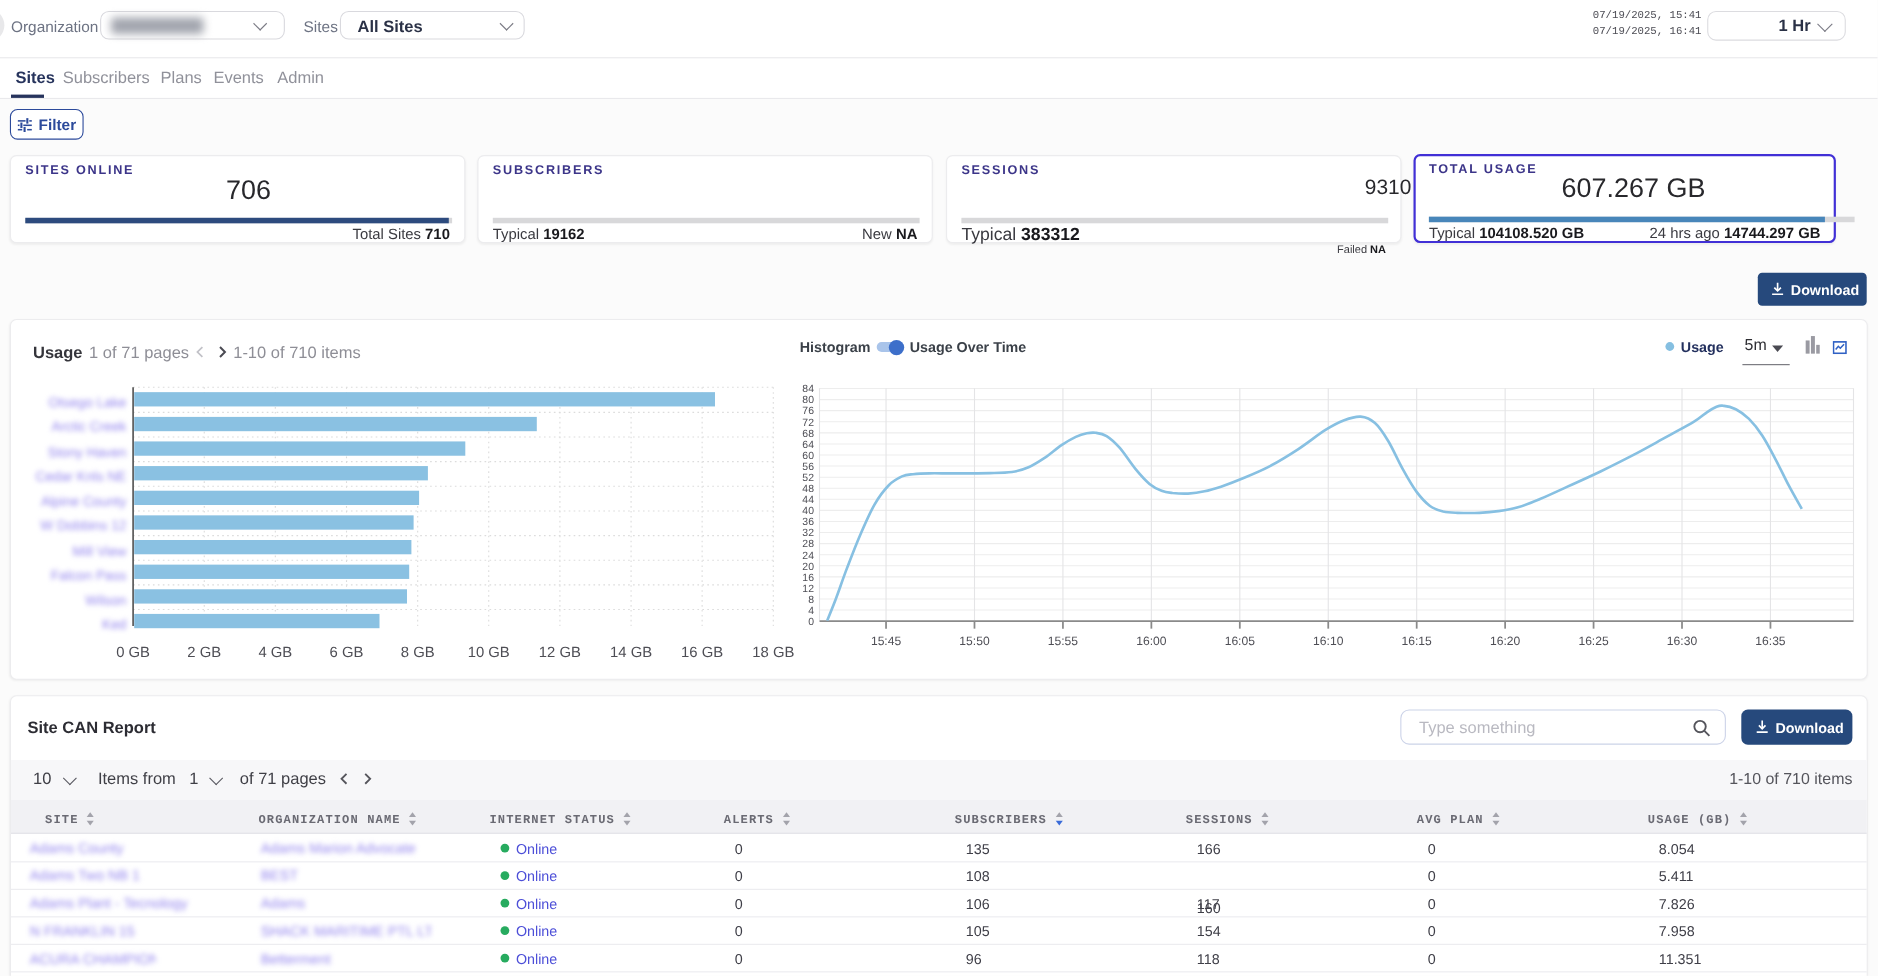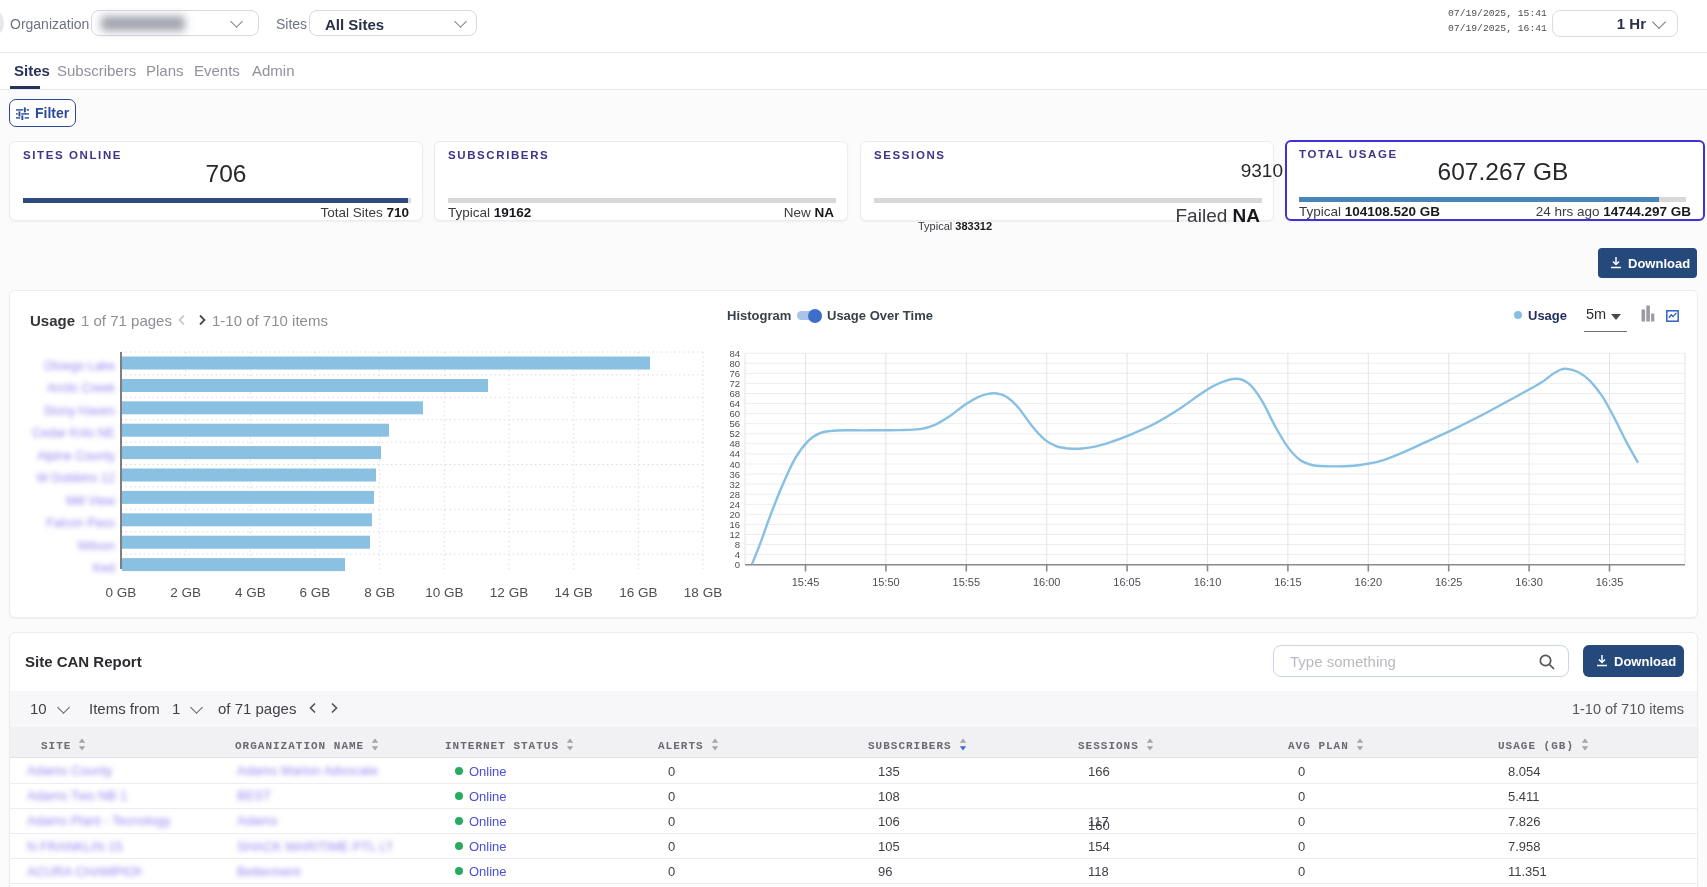--- a/index.html
+++ b/index.html
@@ -70,24 +70,24 @@
 <div class="card abs" style="left:434px;top:141px;width:414px;height:80px;">
   <div class="abs" style="left:13px;top:7px;font-size:11.5px;font-weight:bold;letter-spacing:1.6px;color:#3c3589;">SUBSCRIBERS</div>
   <div class="abs" style="left:13px;top:56px;width:388px;height:5px;background:#d8d8da;"></div>
   <div class="abs" style="left:13px;top:63px;font-size:13.5px;color:#3a3a40;">Typical <b style="color:#19191d;">19162</b></div>
   <div class="abs" style="right:13px;top:63px;font-size:13.5px;color:#3a3a40;">New <b style="color:#19191d;">NA</b></div>
 </div>
 <div class="card abs" style="left:860px;top:141px;width:414px;height:80px;">
   <div class="abs" style="left:13px;top:7px;font-size:11.5px;font-weight:bold;letter-spacing:1.6px;color:#3c3589;">SESSIONS</div>
   <div class="abs" style="left:0;top:18px;left:10px;width:100%;text-align:right;font-size:19px;color:#28282c;">9310</div>
   <div class="abs" style="left:13px;top:56px;width:388px;height:5px;background:#d8d8da;"></div>
-  <div class="abs" style="left:13px;top:78px;font-size:11px;color:#3a3a40;margin-left:44px;">Typical <b style="color:#19191d;">383312</b></div>
-  <div class="abs" style="right:13px;top:63px;font-size:19px;color:#3a3a40;text-align:center;">Failed <b style="color:#19191d;">NA</b></div>
-</div>
-<div class="card abs" style="left:1285px;top:140px;width:420px;height:81px;border:2px solid #4130d6;">
+  <div class="abs" style="left:13px;top:63px;font-size:16px;color:#3a3a40;">Typical <b style="color:#19191d;">383312</b></div>
+  <div class="abs" style="right:13px;top:80px;font-size:10px;color:#3a3a40;text-align:center;">Failed <b style="color:#19191d;">NA</b></div>
+</div>
+<div class="card abs" style="left:1285px;top:140px;width:384px;height:81px;border:2px solid #4130d6;">
   <div class="abs" style="left:12px;top:6px;font-size:11.5px;font-weight:bold;letter-spacing:1.6px;color:#3c3589;">TOTAL USAGE</div>
   <div class="abs" style="left:0;top:16px;left:8px;width:100%;text-align:center;font-size:24.5px;color:#28282c;">607.267 GB</div>
   <div class="abs" style="left:12px;top:55px;width:387px;height:5px;background:#d8d8da;">
       <div style="width:93%;height:5px;background:#4886ba;"></div>
     </div>
   <div class="abs" style="left:12px;top:62px;font-size:13.5px;color:#3a3a40;">Typical <b style="color:#19191d;">104108.520 GB</b></div>
   <div class="abs" style="right:12px;top:62px;font-size:13.5px;color:#3a3a40;">24 hrs ago <b style="color:#19191d;">14744.297 GB</b></div>
 </div>
 
 <div class="abs" style="left:1598px;top:248px;width:99px;height:30px;background:#26497c;border-radius:4px;">

